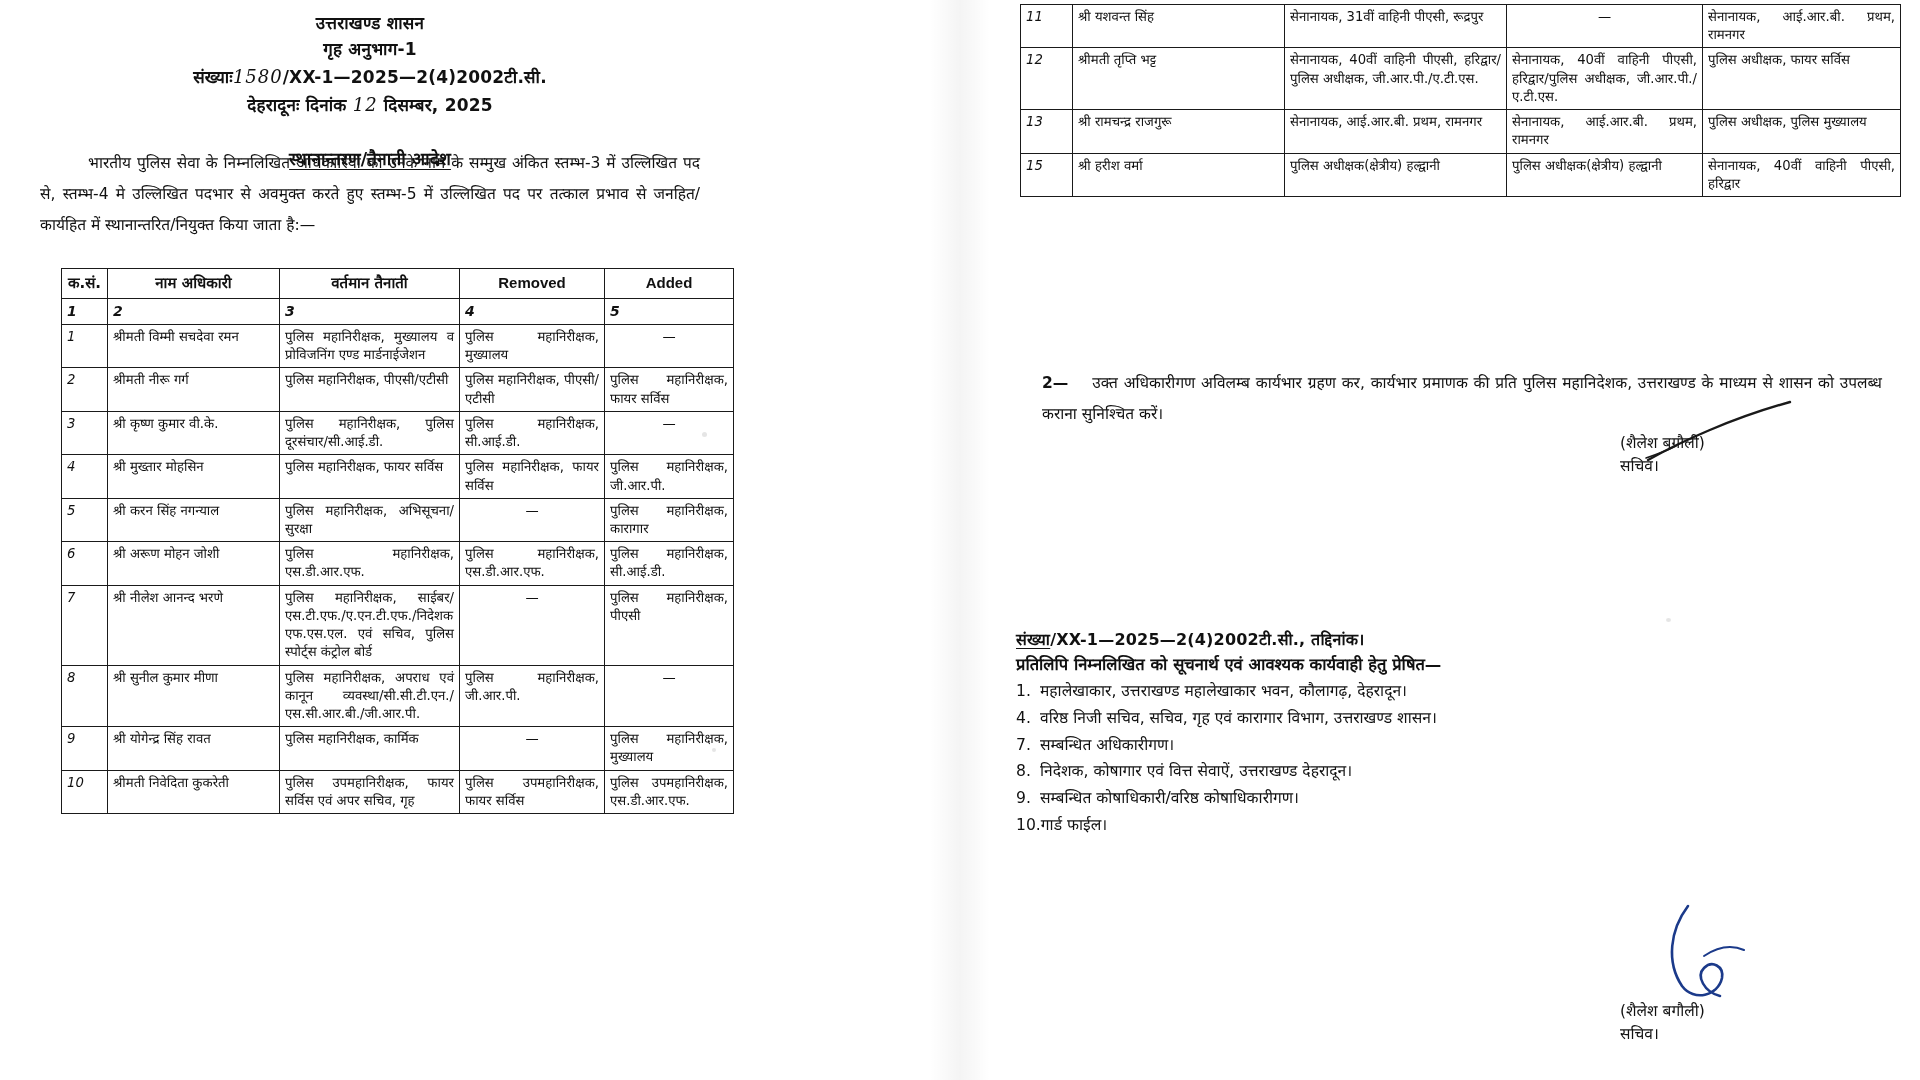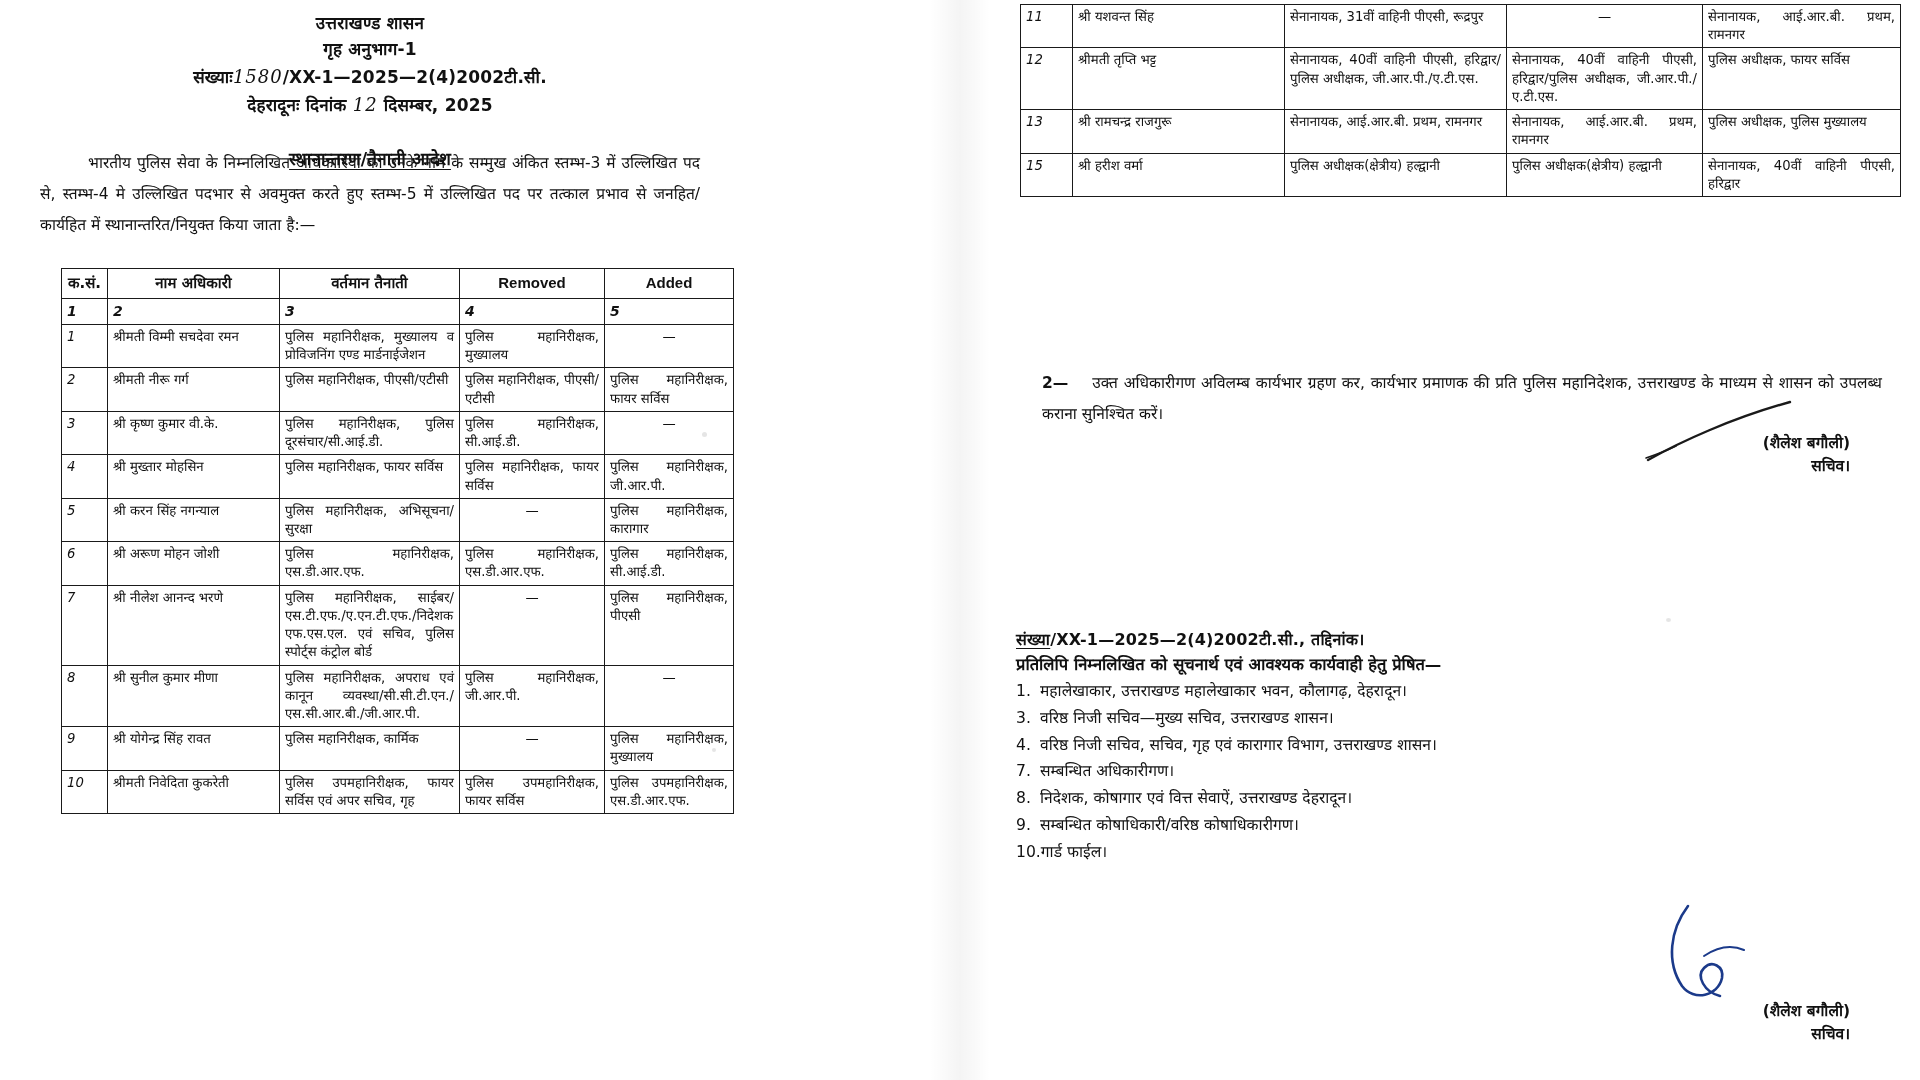--- a/index.html
+++ b/index.html
@@ -125,23 +125,23 @@
     font-size: 15.5px;
     line-height: 2.0;
     color: #111;
     text-align: justify;
   }
   .clause2 .cl-num { font-weight: bold; margin-right: 24px; }
 
   
   .sign-block {
     position: absolute;
-    text-align: right;
-    color: #111;
-    font-weight: bold;
+    text-align: left;
+    color: #111;
+    font-weight: normal;
     font-size: 15.5px;
     line-height: 1.5;
   }
   #sign-1 { left: 1620px; top: 432px; width: 230px; }
   #sign-2 { left: 1620px; top: 1000px; width: 230px; }
   .sig-stroke { position: absolute; pointer-events: none; }
   #sig-stroke-1 { left: 1640px; top: 398px; }
   #sig-stroke-2 { left: 1660px; top: 900px; }
 
   
@@ -354,21 +354,20 @@
   <div class="sign-block" id="sign-1">
     <div>(शैलेश बगौली)</div>
     <div>सचिव।</div>
   </div>
 
   <div class="copyto">
     <div class="copyto-num"><span class="label">संख्या</span><span>/XX-1—2025—2(4)2002टी.सी., तद्दिनांक।</span></div>
     <div class="copyto-head">प्रतिलिपि निम्नलिखित को सूचनार्थ एवं आवश्यक कार्यवाही हेतु प्रेषित—</div>
     <ol class="copyto-list" id="copyto-list">
         <li><span class="li-n">1.</span><span>महालेखाकार, उत्तराखण्ड महालेखाकार भवन, कौलागढ़, देहरादून।</span></li>
-        <li><span class="li-n">3.</span><span>वरिष्ठ निजी सचिव—मुख्य सचिव, उत्तराखण्ड शासन।</span></li>
         <li><span class="li-n">4.</span><span>वरिष्ठ निजी सचिव, सचिव, गृह एवं कारागार विभाग, उत्तराखण्ड शासन।</span></li>
         <li><span class="li-n">7.</span><span>सम्बन्धित अधिकारीगण।</span></li>
         <li><span class="li-n">8.</span><span>निदेशक, कोषागार एवं वित्त सेवाऐं, उत्तराखण्ड देहरादून।</span></li>
         <li><span class="li-n">9.</span><span>सम्बन्धित कोषाधिकारी/वरिष्ठ कोषाधिकारीगण।</span></li>
         <li><span class="li-n">10.</span><span>गार्ड फाईल।</span></li>
       </ol>
   </div>
 
   <svg class="sig-stroke" id="sig-stroke-2" width="150" height="110" viewBox="0 0 150 110">
     <path d="M28,6 C10,30 6,62 22,86 C34,102 58,96 62,78 C64,66 52,60 44,68 C36,76 44,92 60,96" stroke="#1b3a8a" stroke-width="2.6" fill="none" stroke-linecap="round"></path>

